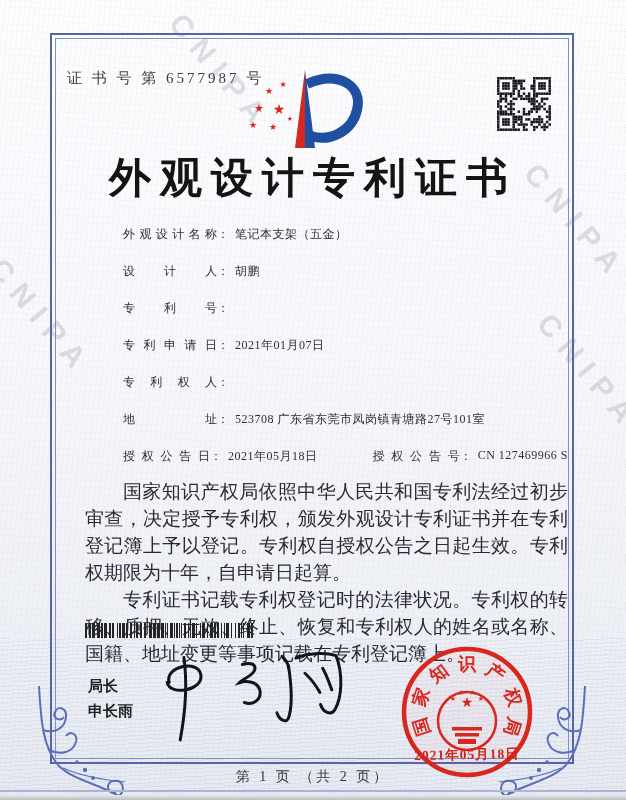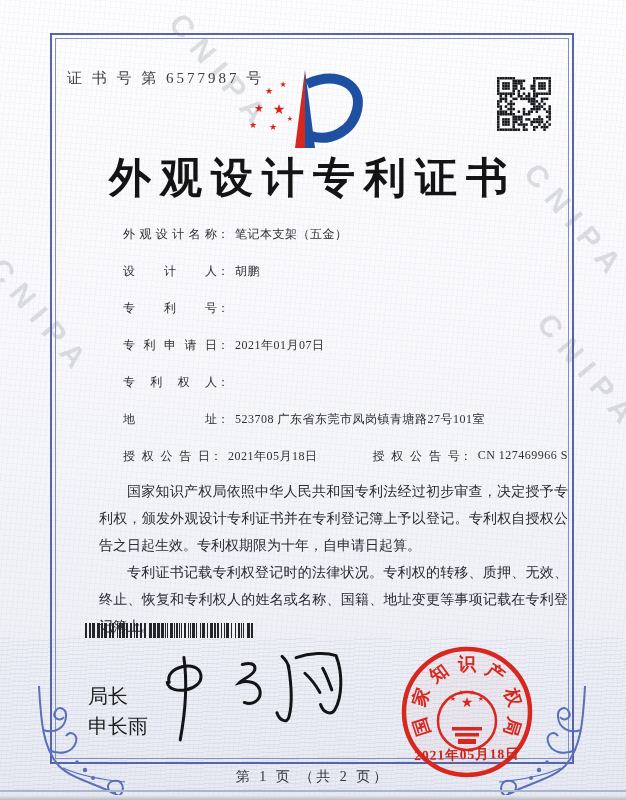--- a/index.html
+++ b/index.html
@@ -27,26 +27,26 @@
   .logo{position:absolute;left:247px;top:68px;}
   .title{position:absolute;left:0;right:0;top:150px;text-align:center;
     font-size:42px;font-weight:700;letter-spacing:9px;color:#141414;}
   .fields{position:absolute;left:85px;right:58px;top:226px;font-size:12px;color:#2e2e35;margin-left:38px;}
   .frow{height:37px;display:flex;align-items:flex-start;white-space:nowrap;}
   .flabel{display:inline-block;width:94px;text-align:justify;text-align-last:justify;}
   .colon{margin-right:6px;}
   .fvalue{letter-spacing:.5px;}
   .fvalue.w1{display:inline-block;width:156px;}
   .flabel.l2{width:94px;}
-  .paras{position:absolute;left:99px;right:58px;top:478px;font-size:14px;line-height:27px;
+  .paras{position:absolute;left:85px;right:58px;top:478px;font-size:19px;line-height:27px;
     color:#2a2a33;text-align:justify;}
   .paras p{margin:0;text-indent:2em;}
   .barcode{position:absolute;left:85px;top:623px;width:170px;height:15px;}
   .signer{position:absolute;left:88px;top:678px;font-family:"Liberation Sans",sans-serif;
-    font-size:20px;font-weight:400;color:#222;line-height:1;margin-top:8px;}
+    font-size:15px;font-weight:700;color:#222;line-height:1;}
   .signer .name{margin-top:10px;}
   .signature{position:absolute;left:148px;top:648px;transform:rotate(-3deg);}
   .seal{position:absolute;left:398px;top:643px;width:138px;height:138px;}
   .seal-date{position:absolute;left:392px;top:746px;width:150px;text-align:center;
     font-size:13.5px;font-weight:700;letter-spacing:1px;color:#cf2318;transform:rotate(-1deg);}
   .flourish{position:absolute;width:95px;height:115px;}
   .fl-left{left:33px;top:686px;}
   .fl-right{left:496px;top:686px;transform:scaleX(-1);}
   .footer{position:absolute;left:0;right:0;top:768px;text-align:center;
     font-size:14px;letter-spacing:3px;color:#33333a;}

